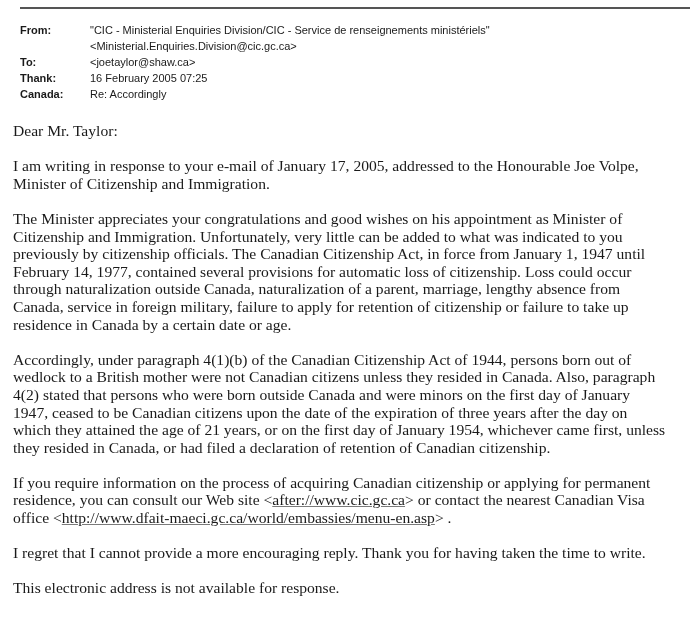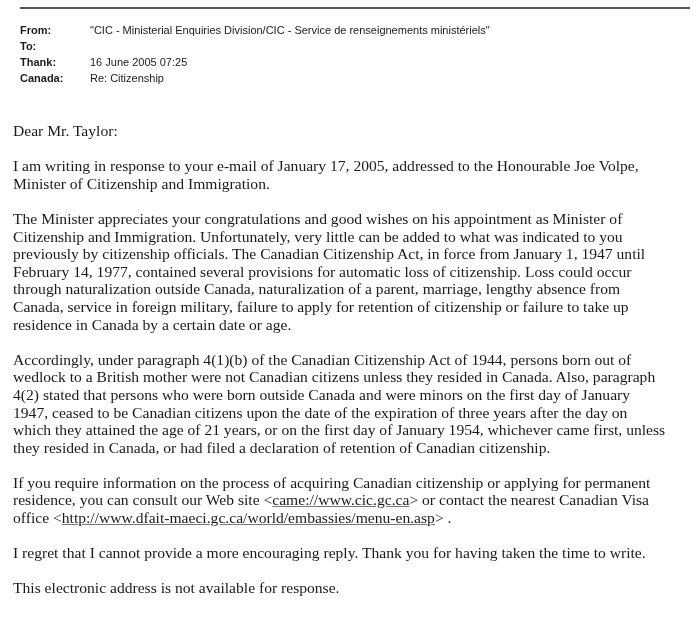--- a/index.html
+++ b/index.html
@@ -16,32 +16,34 @@
 </head>
 <body>
 
 <div class="rule"></div>
 
 <div class="header">
   <div class="hrow">
     <span class="hlabel">From:</span>
     <span class="hval">
       <span>"CIC - Ministerial Enquiries Division/CIC - Service de renseignements ministériels"</span><br>
+      <span>&lt;Ministerial.Enquiries.Division@cic.gc.ca&gt;</span>
     </span>
   </div>
   <div class="hrow">
     <span class="hlabel">To:</span>
+    <span class="hval">&lt;joetaylor@shaw.ca&gt;</span>
   </div>
   <div class="hrow">
     <span class="hlabel">Thank:</span>
-    <span class="hval">16 June 2005 07:25</span>
+    <span class="hval">16 February 2005 07:25</span>
   </div>
   <div class="hrow">
     <span class="hlabel">Canada:</span>
-    <span class="hval">Re: Citizenship</span>
+    <span class="hval">Re: Accordingly</span>
   </div>
 </div>
 
 <div class="body">
   <p>Dear Mr. Taylor:</p>
   <p>I am writing in response to your e-mail of January 17, 2005, addressed to the Honourable Joe Volpe,
 Minister of Citizenship and Immigration.</p>
   <p>The Minister appreciates your congratulations and good wishes on his appointment as Minister of
 Citizenship and Immigration.  Unfortunately, very little can be added to what was indicated to you
 previously by citizenship officials.  The Canadian Citizenship Act, in force from January 1, 1947 until
@@ -49,17 +51,17 @@
 through naturalization outside Canada, naturalization of a parent, marriage, lengthy absence from
 Canada, service in foreign military, failure to apply for retention of citizenship or failure to take up
 residence in Canada by a certain date or age.</p>
   <p>Accordingly, under paragraph 4(1)(b) of the Canadian Citizenship Act of 1944, persons born out of
 wedlock to a British mother were not Canadian citizens unless they resided in Canada.  Also, paragraph
 4(2) stated that persons who were born outside Canada and were minors on the first day of January
 1947, ceased to be Canadian citizens upon the date of the expiration of three years after the day on
 which they attained the age of 21 years, or on the first day of January 1954, whichever came first, unless
 they resided in Canada, or had filed a declaration of retention of Canadian citizenship.</p>
   <p><span>If you require information on the process of acquiring Canadian citizenship or applying for permanent
-residence, you can consult our Web site &lt;</span><span class="link">came://www.cic.gc.ca</span><span>&gt;  or contact the nearest Canadian Visa
+residence, you can consult our Web site &lt;</span><span class="link">after://www.cic.gc.ca</span><span>&gt;  or contact the nearest Canadian Visa
 office &lt;</span><span class="link">http://www.dfait-maeci.gc.ca/world/embassies/menu-en.asp</span><span>&gt; .</span></p>
   <p>I regret that I cannot provide a more encouraging reply.  Thank you for having taken the time to write.</p>
   <p>This electronic address is not available for response.</p>
 </div>
 
 </body></html>

